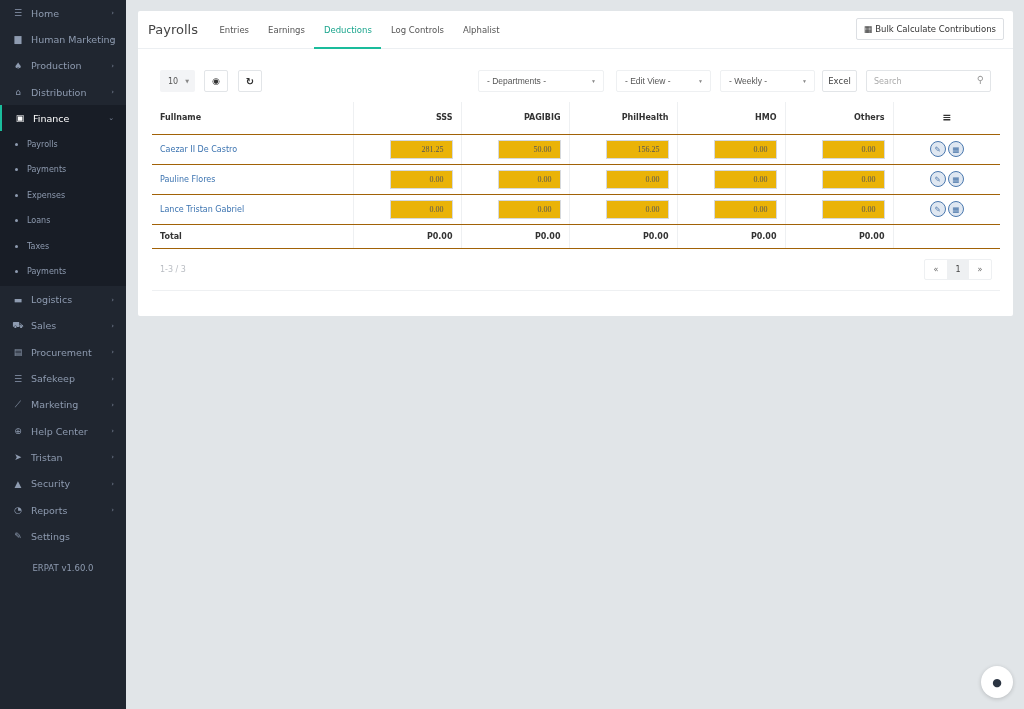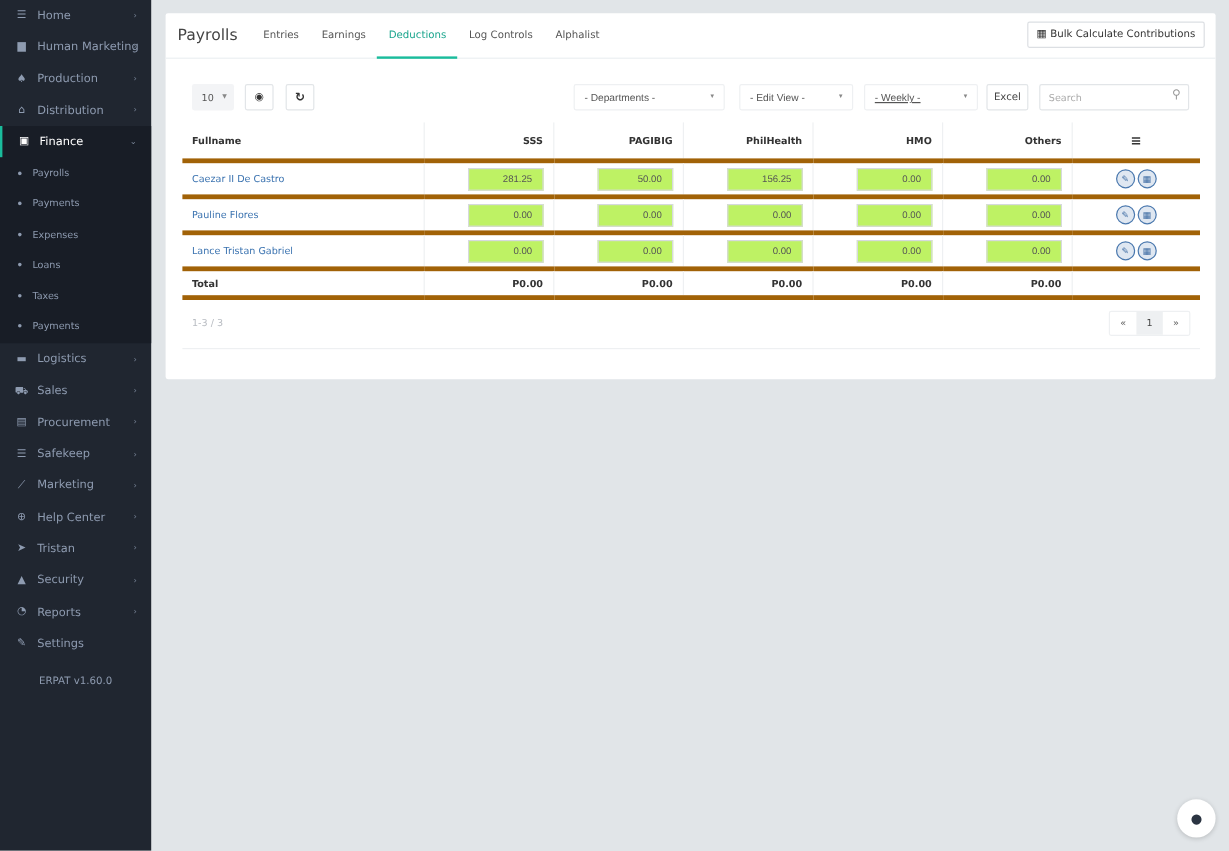--- a/index.html
+++ b/index.html
@@ -29,37 +29,37 @@
   .toolbar { position: absolute; top: 59px; left: 0; right: 0; height: 22px; }
   .tb-el { position: absolute; top: 0; height: 22px; border: 1px solid #eef0f2; border-radius: 2px; display: flex; align-items: center; font-size: 8px; color: #555; background: #fff; cursor: pointer; }
   .pagesize { left: 22px; width: 35px; background: #f3f4f6; border: none; padding-left: 8px; }
   .pagesize .caret { position: absolute; right: 6px; font-size: 5px; color: #888; }
   .eye-btn { left: 66px; width: 24px; justify-content: center; border-color: #e2e5e8; }
   .refresh-btn { left: 100px; width: 24px; justify-content: center; border-color: #e2e5e8; }
   .sel { padding-left: 8px; font-family: "Liberation Sans", sans-serif; font-size: 8.5px; color: #555; }
   .sel .caret { position: absolute; right: 7px; font-size: 5px; color: #888; }
   .dept-sel { left: 340px; width: 126px; }
   .editview-sel { left: 478px; width: 95px; }
-  .weekly-sel { left: 582px; width: 95px; text-decoration: underline; }
+  .weekly-sel { left: 582px; width: 95px; }
   .excel-btn { left: 684px; width: 35px; justify-content: center; border-color: #e2e5e8; color: #444; font-size: 8.5px; }
   .search { left: 728px; width: 125px; border-color: #e2e5e8; padding-left: 7px; color: #aaa; font-size: 8px; }
   .search .ico { position: absolute; right: 6px; top: 3px; color: #999; font-size: 10px; }
 
   table.grid { position: absolute; top: 91px; left: 14px; width: 848px; border-collapse: collapse; font-size: 8px; }
-  table.grid th, table.grid td { border-bottom: 4px solid #a16207; border-right: 1px solid #eef0f2; padding: 0 8px; }
+  table.grid th, table.grid td { border-bottom: 1px solid #a16207; border-right: 1px solid #eef0f2; padding: 0 8px; }
   table.grid th:last-child, table.grid td:last-child { border-right: none; }
   table.grid thead tr { height: 32px; }
   table.grid tbody tr { height: 30px; }
   table.grid tfoot tr { height: 24px; }
   table.grid th { font-weight: bold; color: #333; text-align: right; }
   table.grid th.left, table.grid td.left { text-align: left; }
   table.grid td { text-align: right; }
   table.grid th.center, table.grid td.center { text-align: center; }
   .name-link { color: #3b73b0; cursor: pointer; font-size: 8px; }
-  .num-input { width: 63px; height: 19px; border: 1px solid #d6d9dd; background: #bef264; text-align: right; padding-right: 8px; font-size: 8px; color: #555; font-family: Liberation Sans, sans-serif; display: inline-block; }
+  .num-input { width: 63px; height: 19px; border: 1px solid #d6d9dd; background: #eab308; text-align: right; padding-right: 8px; font-size: 8px; color: #555; font-family: Liberation Serif, serif; display: inline-block; }
   .total-cell { font-weight: bold; color: #333; }
   .act-btn { display: inline-flex; width: 16px; height: 16px; border-radius: 50%; border: 1.3px solid #4a78ae; background: #dfe7f1; color: #3e6ca3; align-items: center; justify-content: center; font-size: 7.5px; margin: 0 1px; cursor: pointer; vertical-align: middle; }
 
   .footer-bar { position: absolute; top: 247px; left: 14px; width: 848px; height: 33px; border-bottom: 1px solid #eef0f2; }
   .count-text { position: absolute; left: 8px; top: 7px; color: #b8bcc2; font-size: 8px; }
   .pager { position: absolute; right: 8px; top: 1px; display: flex; border: 1px solid #eef0f2; border-radius: 2px; height: 21px; }
   .pager div { width: 22px; display: flex; align-items: center; justify-content: center; font-size: 8px; color: #666; cursor: pointer; }
   .pager div.current { background: #eef0f2; color: #444; }
 
   .chat-btn { position: absolute; left: 981px; top: 666px; width: 32px; height: 32px; border-radius: 50%; background: #fff; box-shadow: 0 1px 4px rgba(0,0,0,0.18); display: flex; align-items: center; justify-content: center; color: #2b3442; font-size: 11px; cursor: pointer; }

